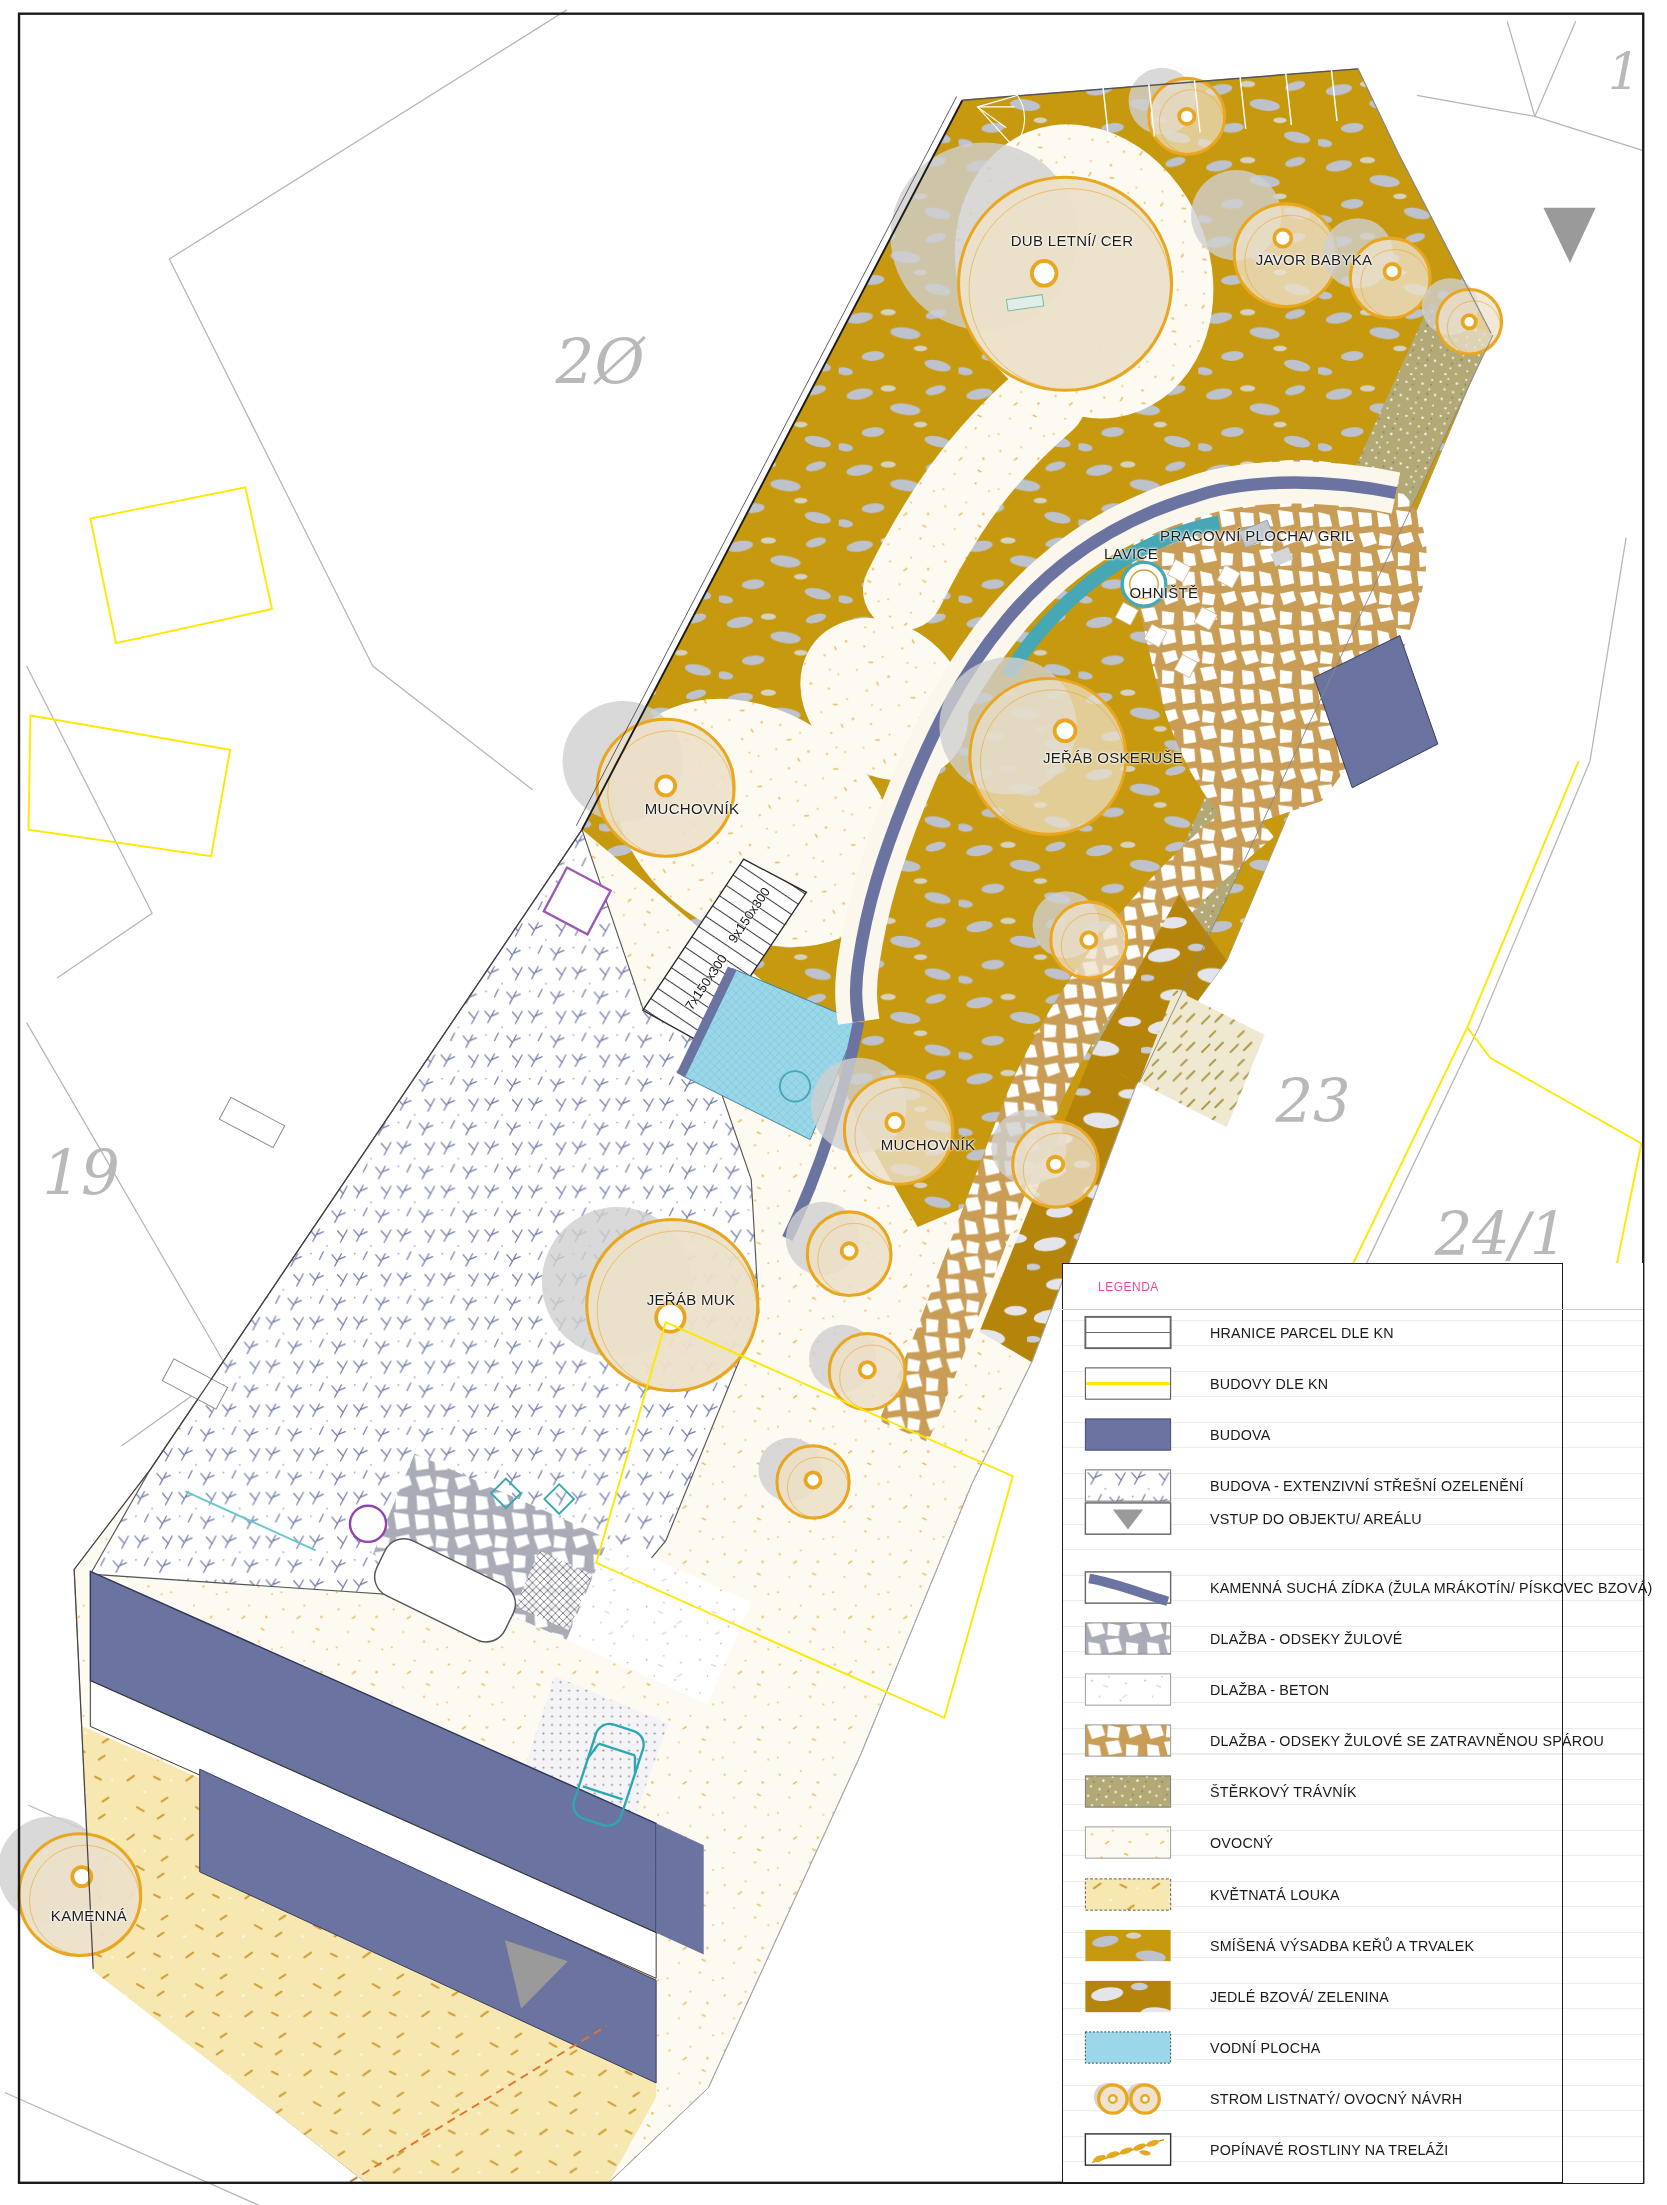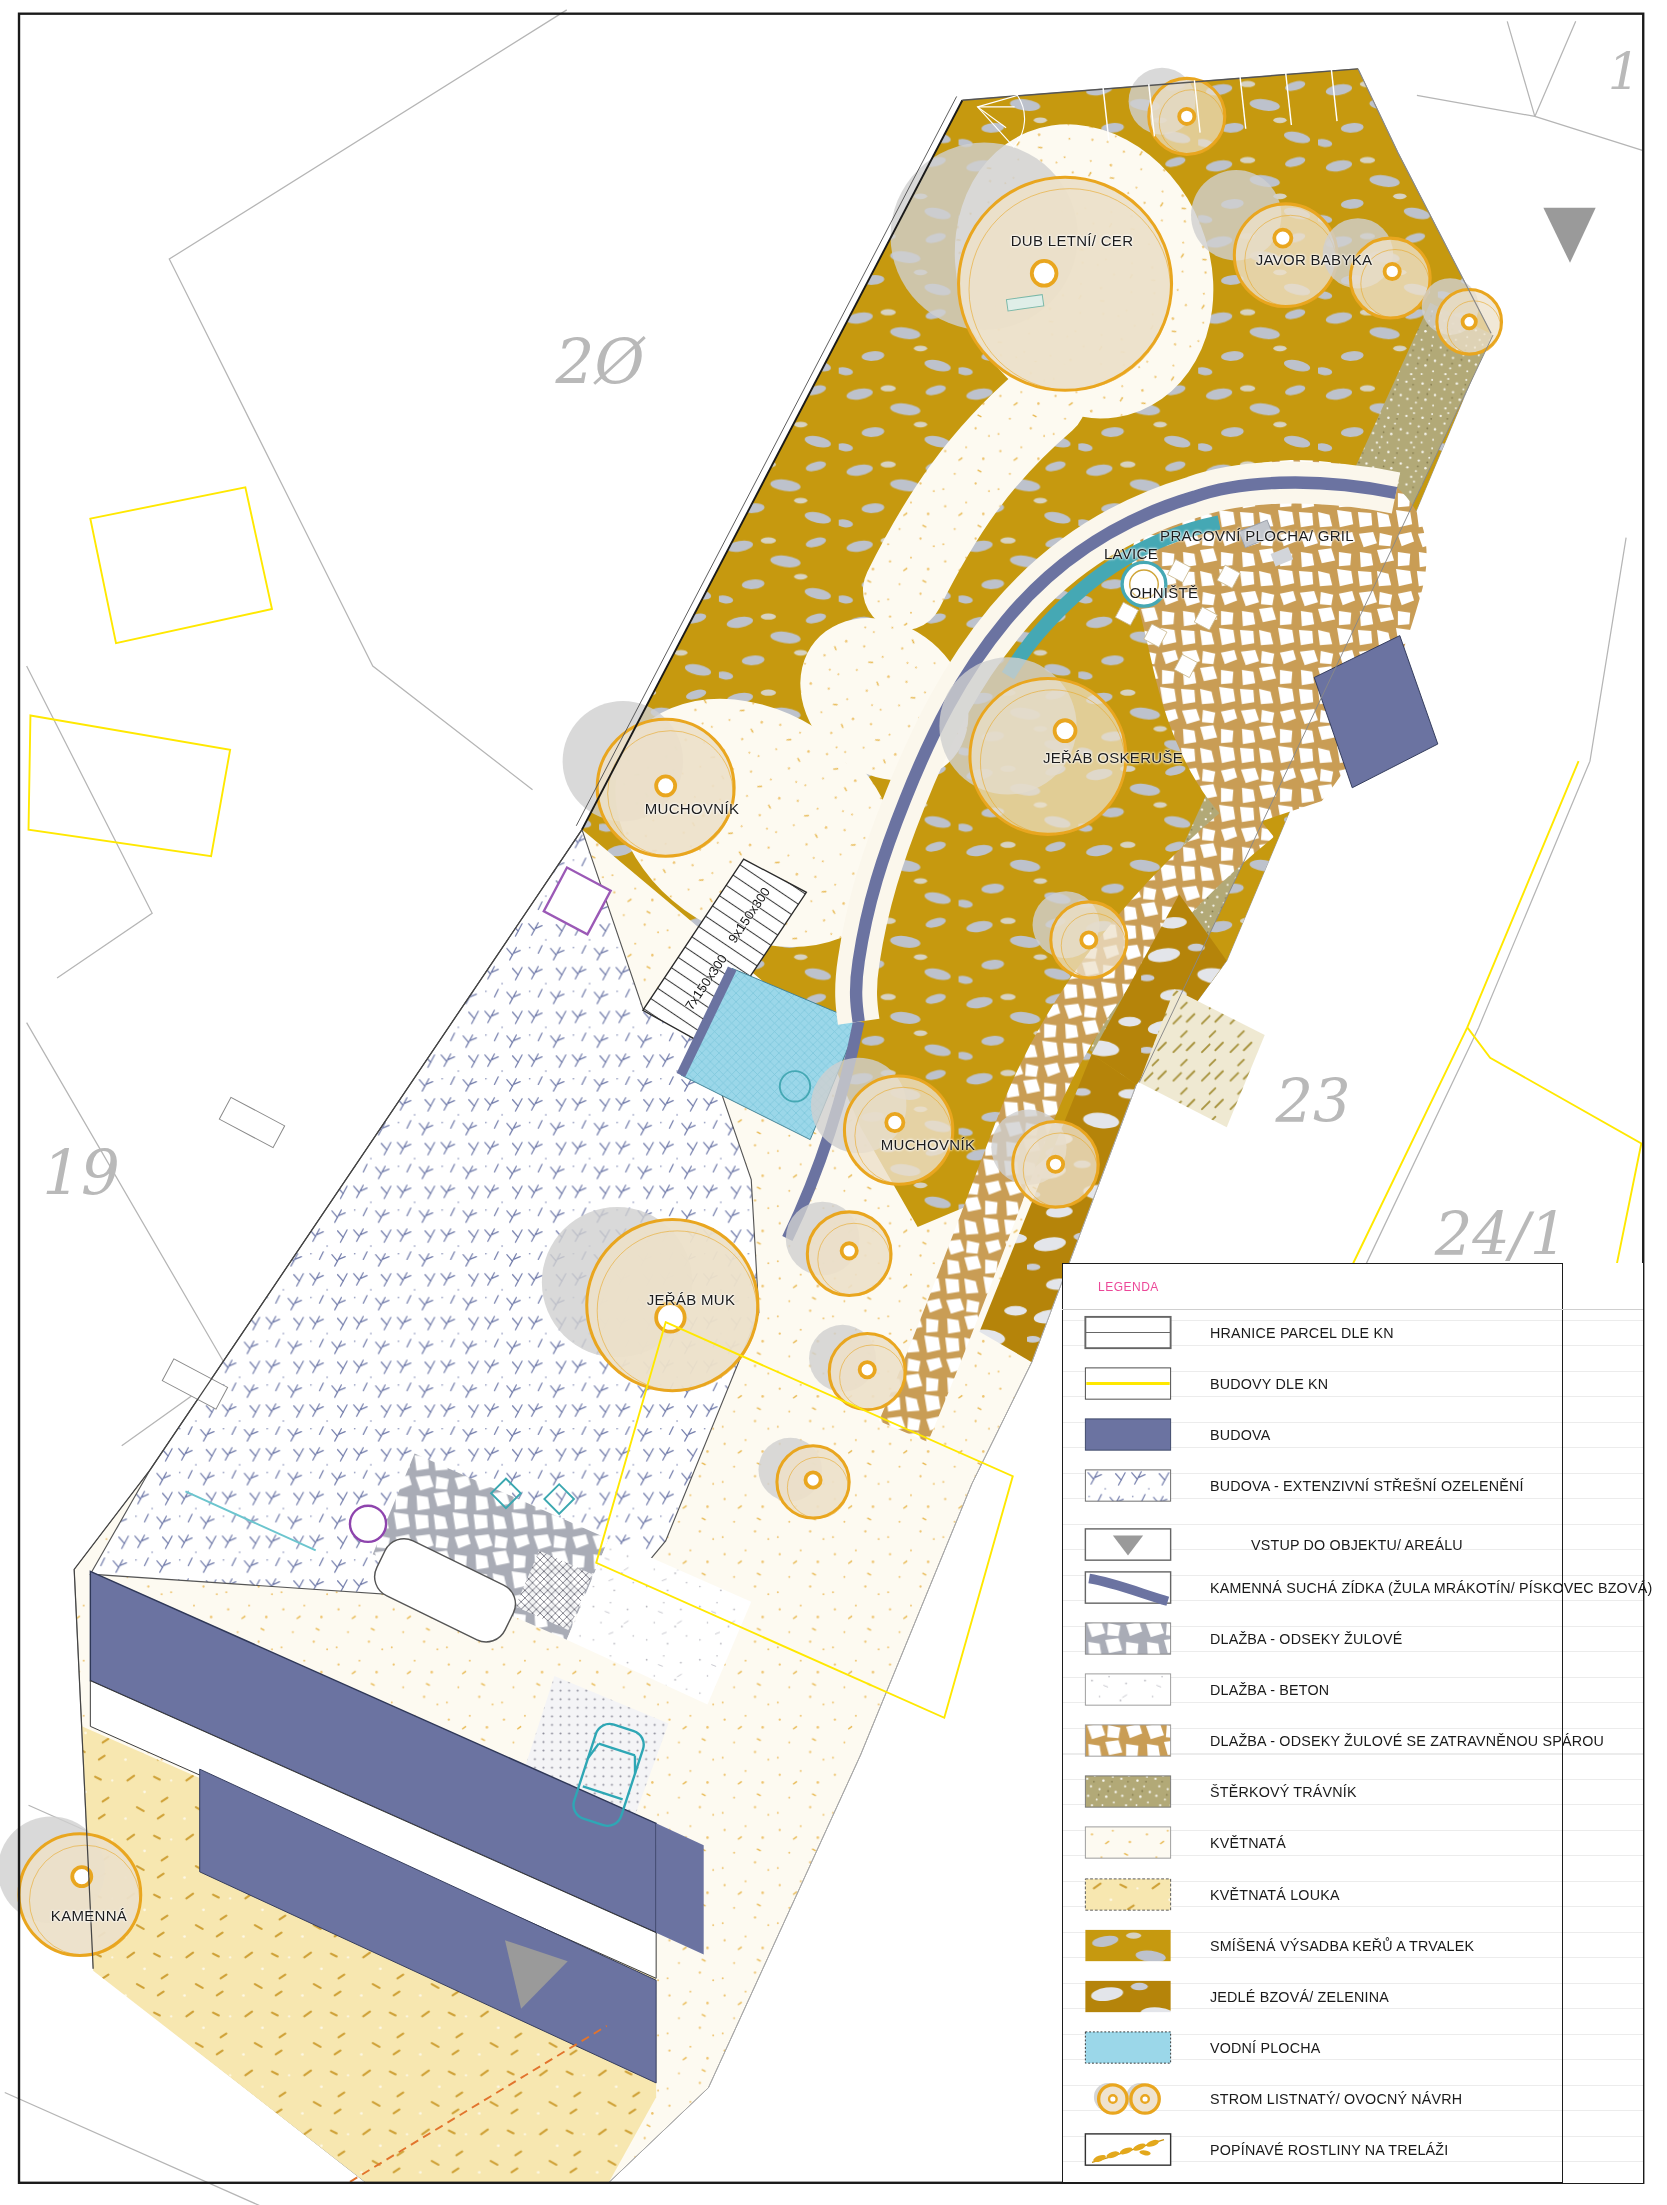--- a/index.html
+++ b/index.html
@@ -465,21 +465,21 @@
             <rect x="1" y="2" width="90" height="33" fill="#6b73a1" stroke="#3c4668" stroke-width="1"></rect>
           </svg>
           <span class="legend-label">BUDOVA</span>
         </div>
         <div class="legend-row" style="top: 198px;">
           <svg class="legend-swatch" viewBox="0 0 92 38">
             <rect x="1" y="2" width="90" height="33" fill="url(#pat-strecha)" stroke="#666" stroke-width="1"></rect>
           </svg>
           <span class="legend-label">BUDOVA - EXTENZIVNÍ STŘEŠNÍ OZELENĚNÍ</span>
         </div>
-        <div class="legend-row" style="top: 257px; gap: 41px;">
+        <div class="legend-row" style="top: 231px;">
           <svg class="legend-swatch" viewBox="0 0 92 38">
             <rect x="1" y="2" width="90" height="33" fill="#fff" stroke="#666" stroke-width="1.5"></rect>
             <polygon points="30,9 62,9 46,30" fill="#9a9a9a"></polygon>
           </svg>
           <span class="legend-label">VSTUP DO OBJEKTU/ AREÁLU</span>
         </div>
         <div class="legend-row" style="top: 300px;">
           <svg class="legend-swatch" viewBox="0 0 92 38">
             <rect x="1" y="2" width="90" height="33" fill="#fff" stroke="#666" stroke-width="1.5"></rect>
             <path d="M5 9 C30 13 58 24 88 33" fill="none" stroke="#6b73a1" stroke-width="10"></path>
@@ -507,21 +507,21 @@
         <div class="legend-row" style="top: 504px;">
           <svg class="legend-swatch" viewBox="0 0 92 38">
             <rect x="1" y="2" width="90" height="33" fill="url(#pat-sterk)" stroke="#777" stroke-width="1"></rect>
           </svg>
           <span class="legend-label">ŠTĚRKOVÝ TRÁVNÍK</span>
         </div>
         <div class="legend-row" style="top: 555px;">
           <svg class="legend-swatch" viewBox="0 0 92 38">
             <rect x="1" y="2" width="90" height="33" fill="url(#pat-travnik)" stroke="#999" stroke-width="1"></rect>
           </svg>
-          <span class="legend-label">KVĚTNATÁ</span>
+          <span class="legend-label">OVOCNÝ</span>
         </div>
         <div class="legend-row" style="top: 607px;">
           <svg class="legend-swatch" viewBox="0 0 92 38">
             <rect x="1" y="2" width="90" height="33" fill="url(#pat-louka)" stroke="#555" stroke-width="1" stroke-dasharray="3 2"></rect>
           </svg>
           <span class="legend-label">KVĚTNATÁ LOUKA</span>
         </div>
         <div class="legend-row" style="top: 658px;">
           <svg class="legend-swatch" viewBox="0 0 92 38">
             <rect x="1" y="2" width="90" height="33" fill="url(#pat-smisena)"></rect>

